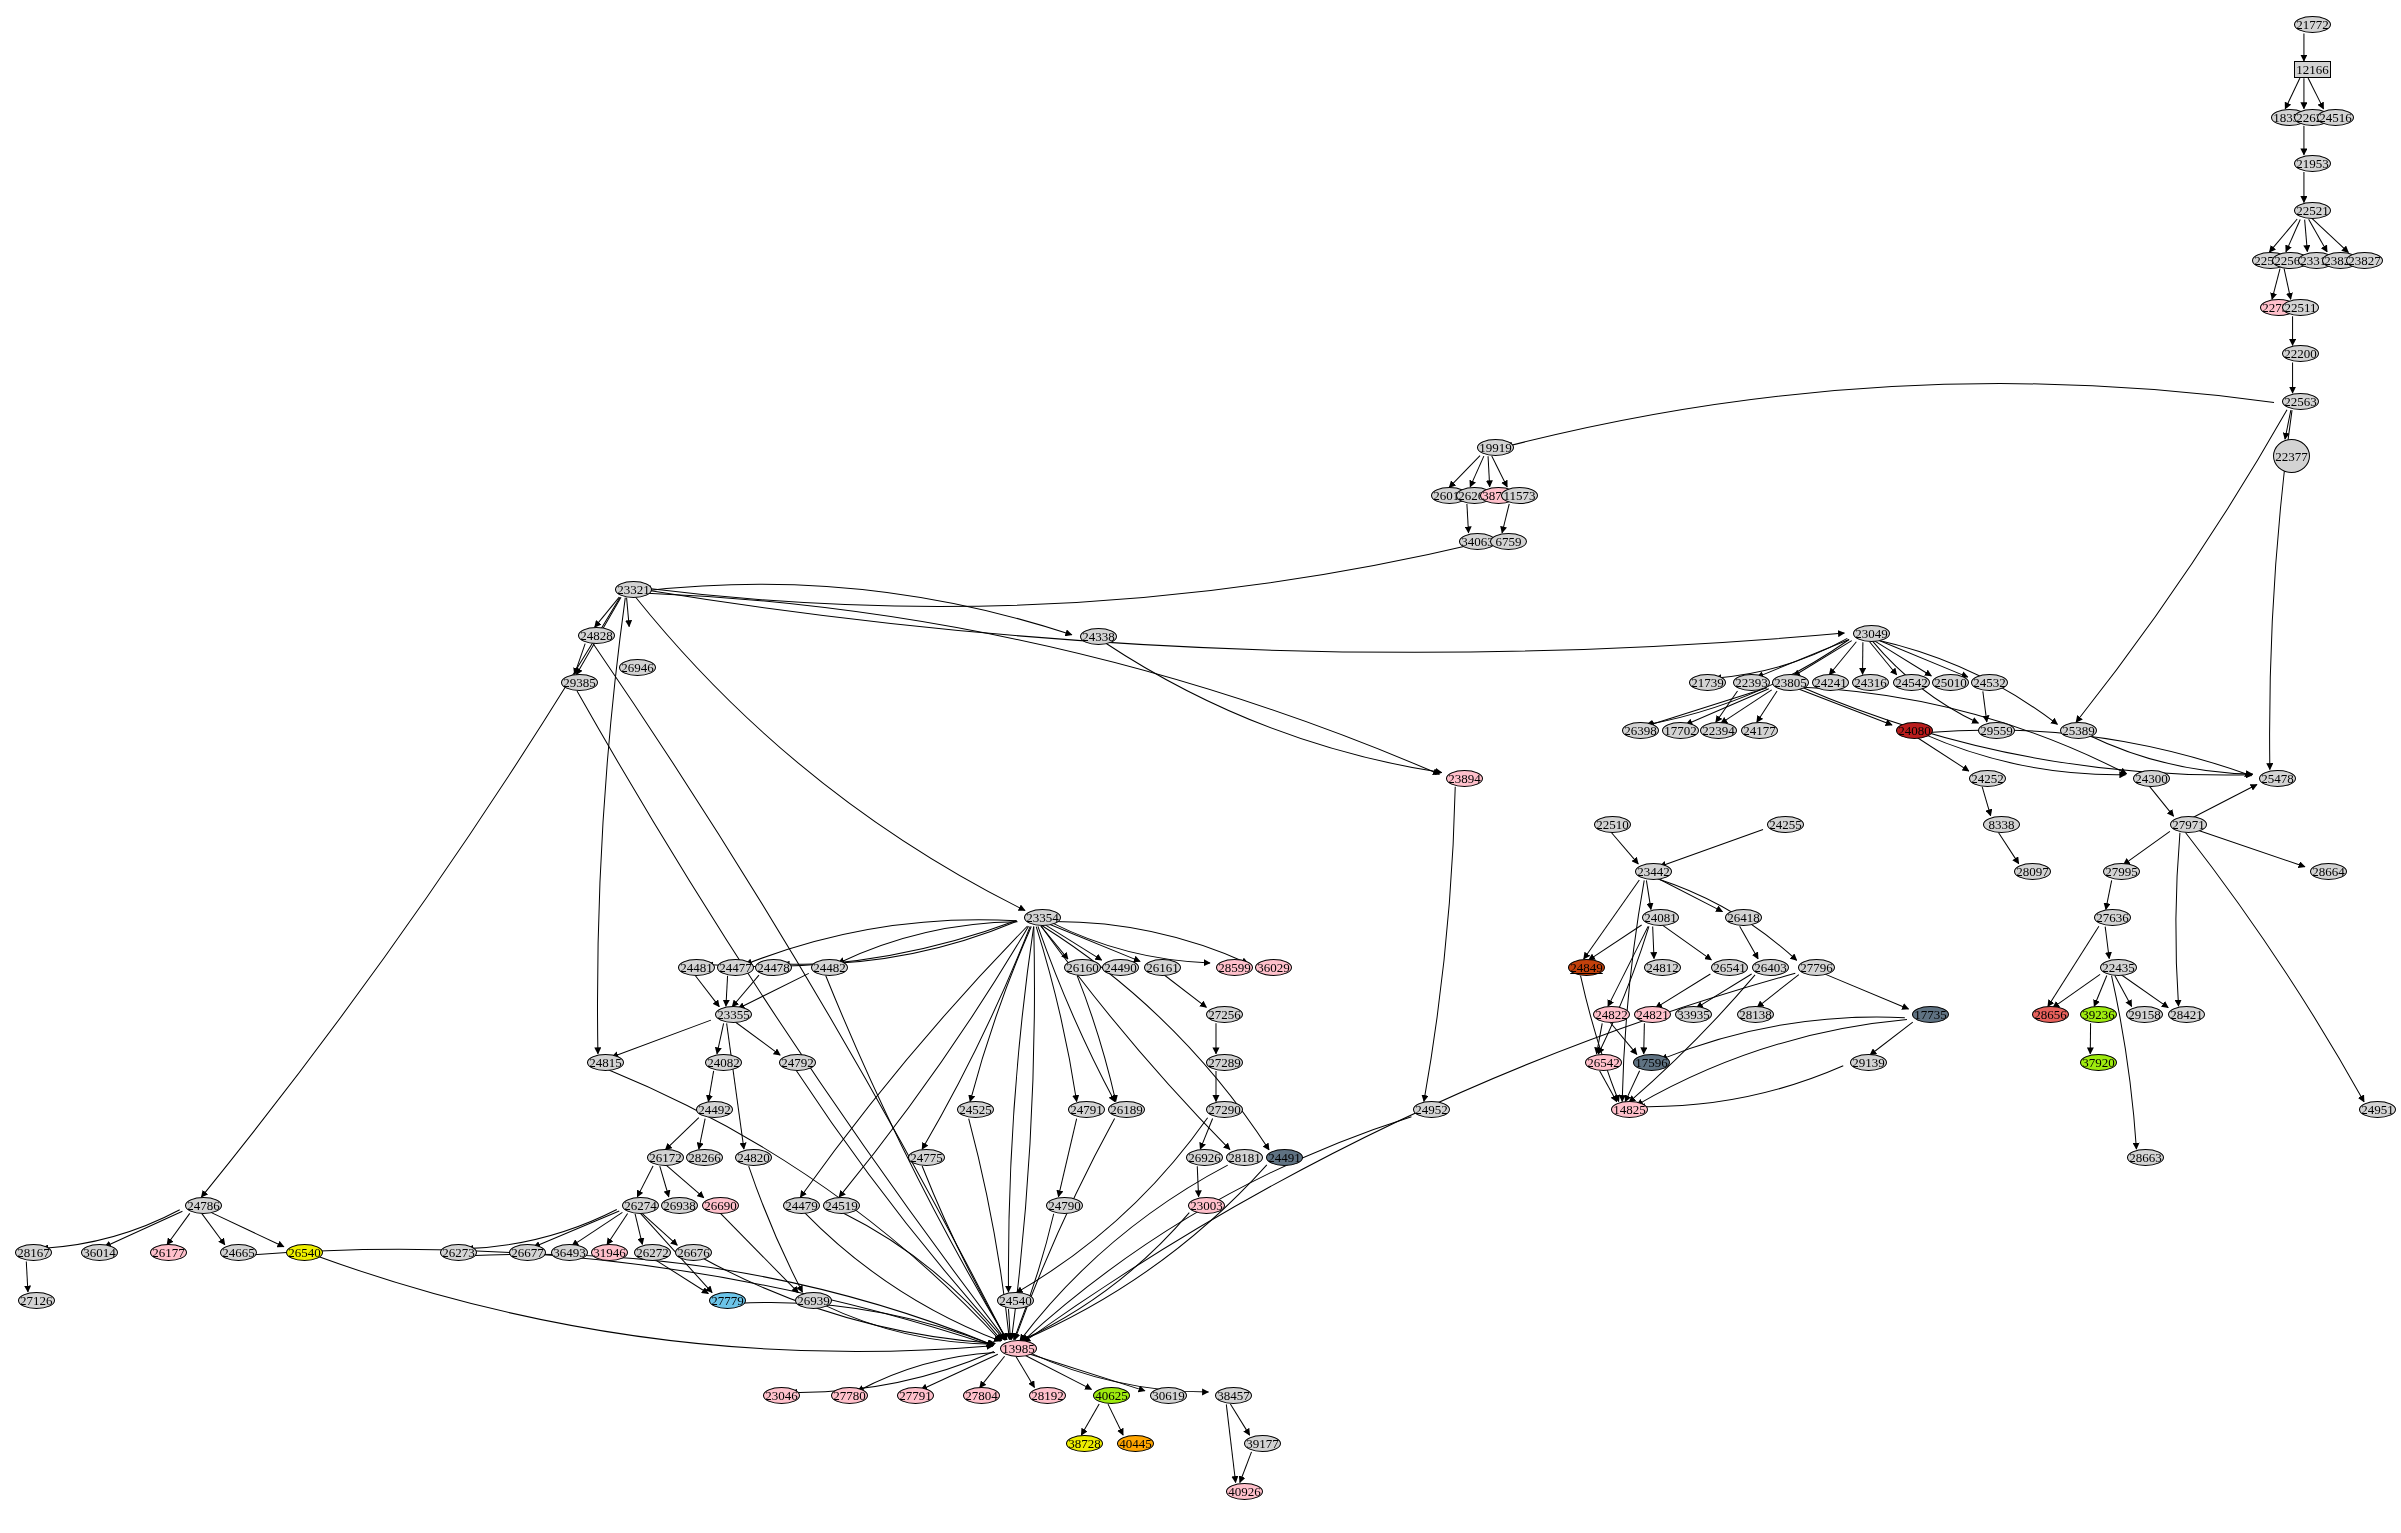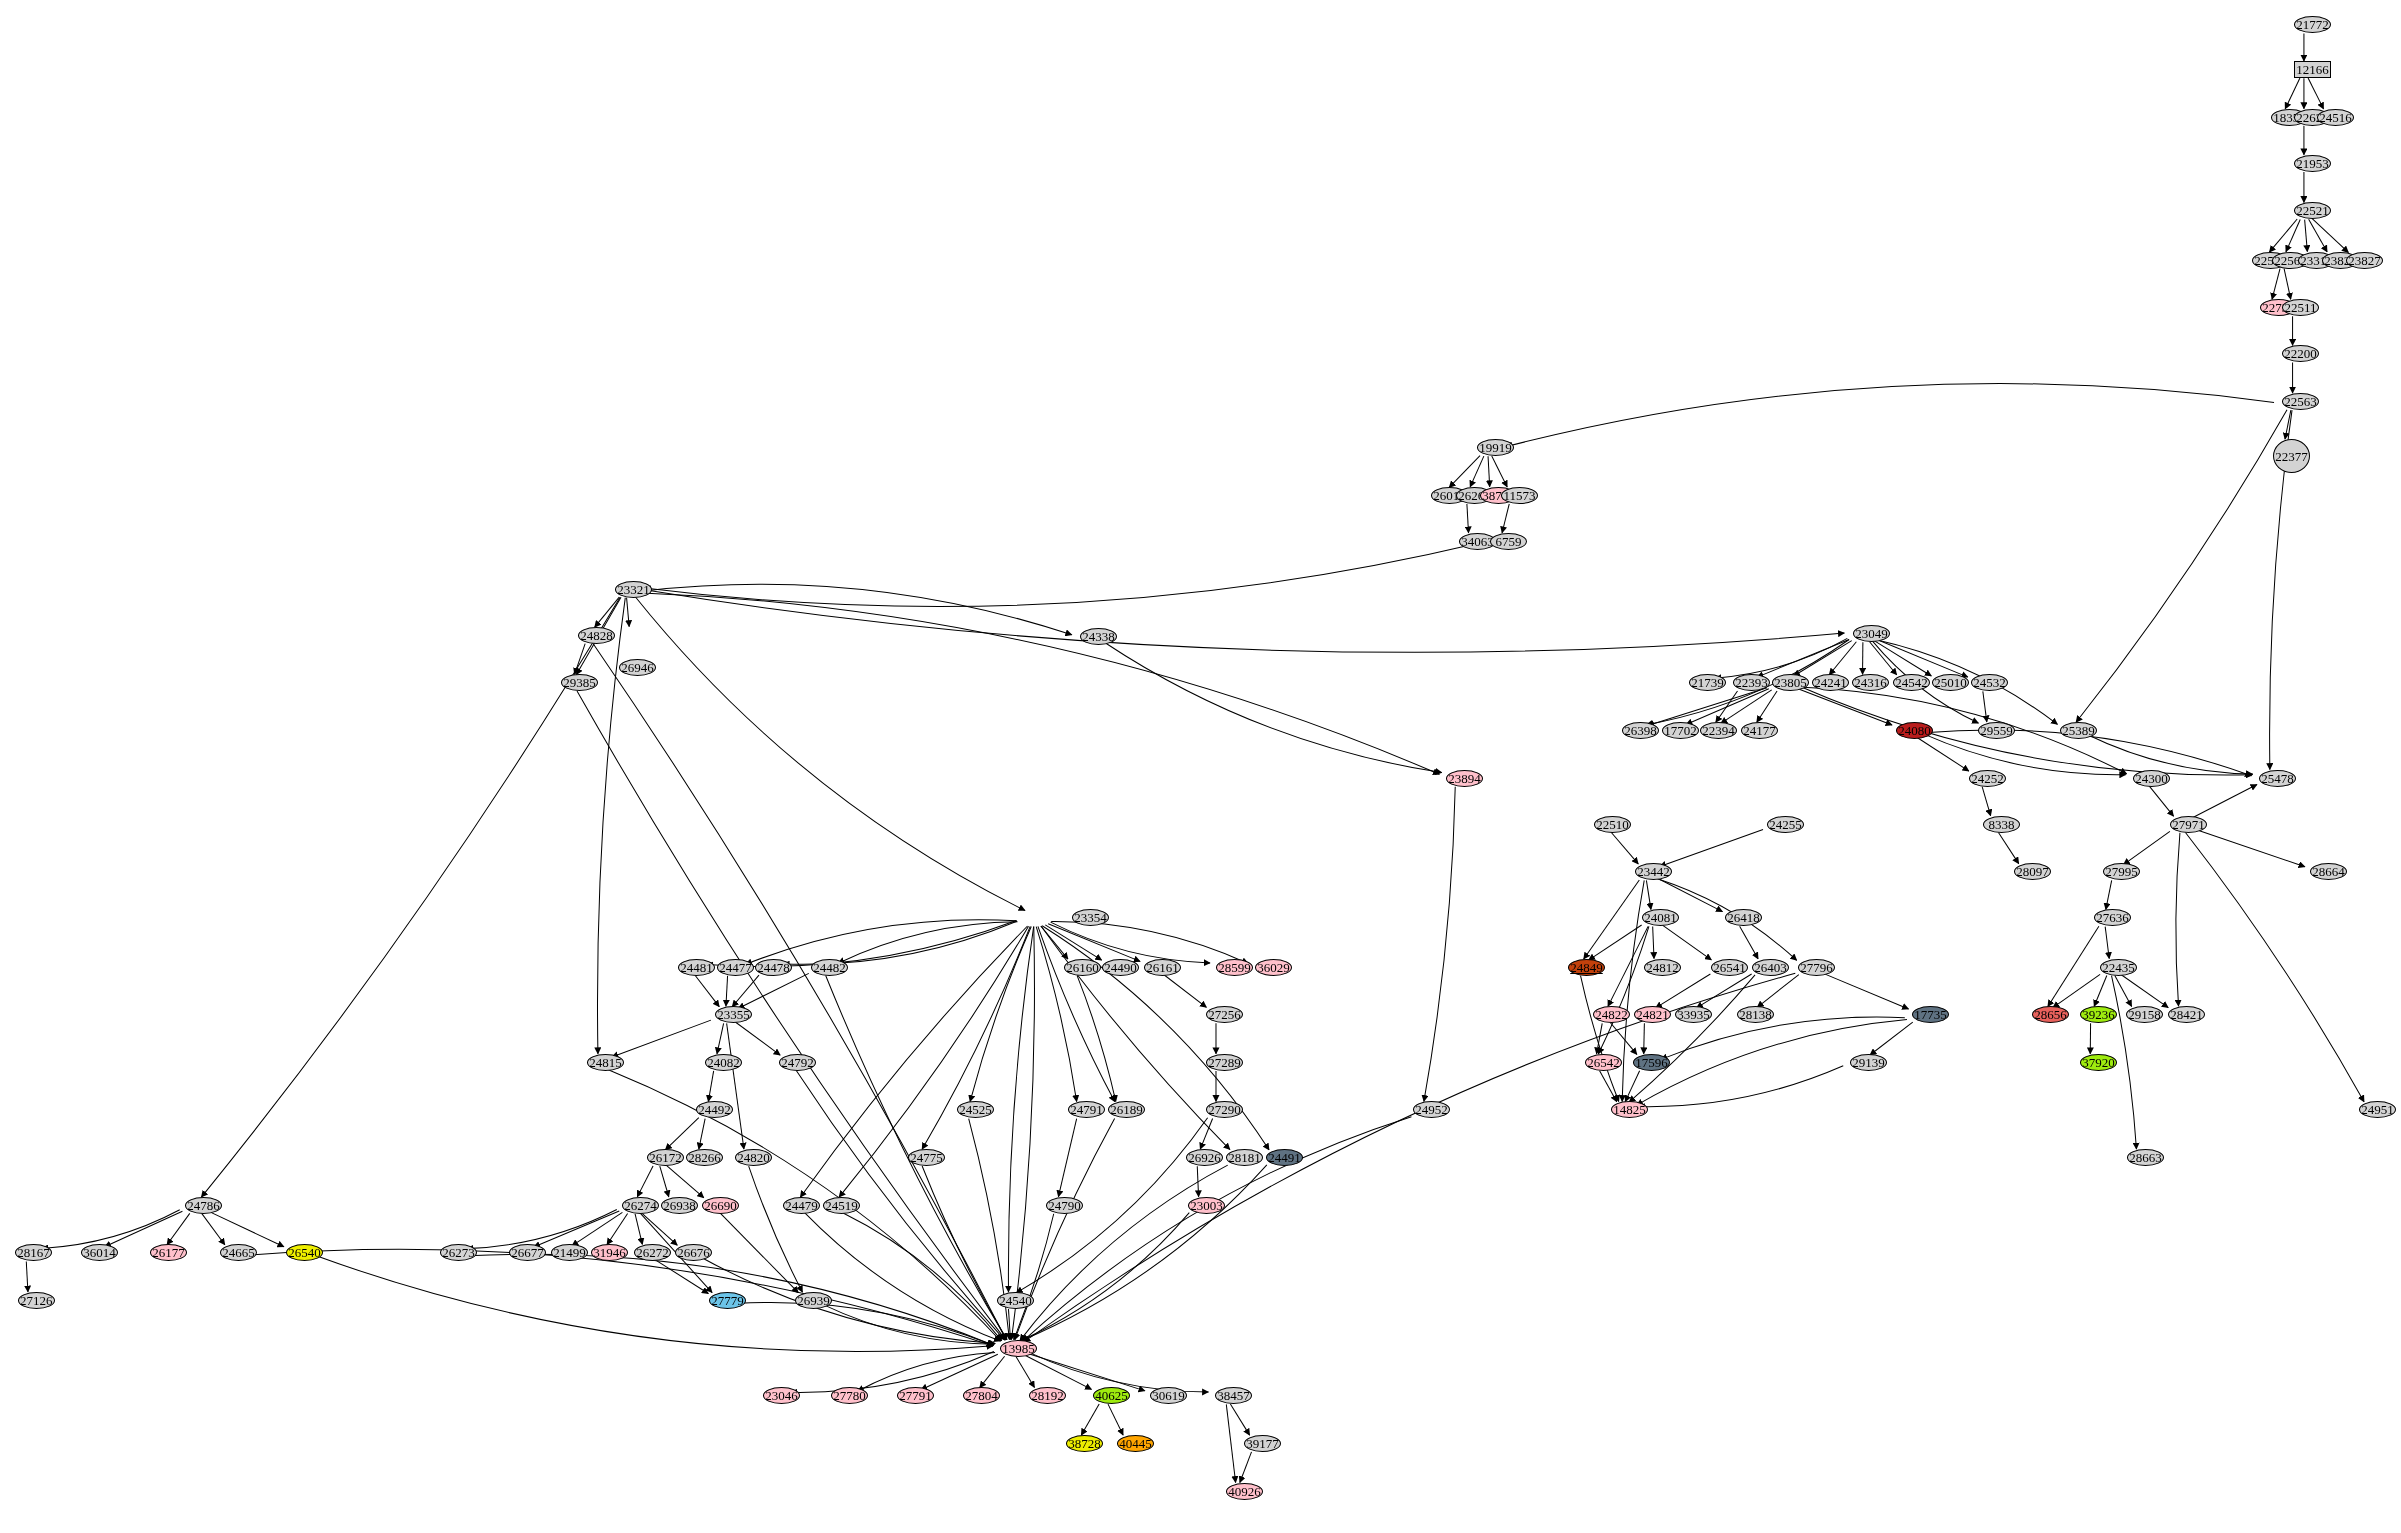--- a/index.html
+++ b/index.html
@@ -427,21 +427,21 @@
       </div>
       <div class="gnode" style="left: 1627px; top: 863px; width: 37px; height: 17px; background: rgb(211, 211, 211);">
         <span class="lbl">23442</span>
       </div>
       <div class="gnode" style="left: 2095px; top: 863px; width: 37px; height: 17px; background: rgb(211, 211, 211);">
         <span class="lbl">27995</span>
       </div>
       <div class="gnode" style="left: 2302px; top: 863px; width: 37px; height: 17px; background: rgb(211, 211, 211);">
         <span class="lbl">28664</span>
       </div>
-      <div class="gnode" style="left: 1016px; top: 909px; width: 37px; height: 17px; background: rgb(211, 211, 211); margin-left: 48px;">
+      <div class="gnode" style="left: 1016px; top: 909px; width: 37px; height: 17px; background: rgb(211, 211, 211);">
         <span class="lbl">23354</span>
       </div>
       <div class="gnode" style="left: 1634px; top: 909px; width: 37px; height: 17px; background: rgb(211, 211, 211);">
         <span class="lbl">24081</span>
       </div>
       <div class="gnode" style="left: 1717px; top: 909px; width: 37px; height: 17px; background: rgb(211, 211, 211);">
         <span class="lbl">26418</span>
       </div>
       <div class="gnode" style="left: 2086px; top: 909px; width: 37px; height: 17px; background: rgb(211, 211, 211);">
         <span class="lbl">27636</span>
@@ -617,21 +617,21 @@
       <div class="gnode" style="left: 1180px; top: 1197px; width: 37px; height: 17px; background: rgb(255, 192, 203);">
         <span class="lbl">23003</span>
       </div>
       <div class="gnode" style="left: 432px; top: 1244px; width: 37px; height: 17px; background: rgb(211, 211, 211);">
         <span class="lbl">26273</span>
       </div>
       <div class="gnode" style="left: 501px; top: 1244px; width: 37px; height: 17px; background: rgb(211, 211, 211);">
         <span class="lbl">26677</span>
       </div>
       <div class="gnode" style="left: 543px; top: 1244px; width: 37px; height: 17px; background: rgb(211, 211, 211);">
-        <span class="lbl">21499</span>
+        <span class="lbl">36493</span>
       </div>
       <div class="gnode" style="left: 583px; top: 1244px; width: 37px; height: 17px; background: rgb(255, 192, 203);">
         <span class="lbl">31946</span>
       </div>
       <div class="gnode" style="left: 626px; top: 1244px; width: 37px; height: 17px; background: rgb(211, 211, 211);">
         <span class="lbl">26272</span>
       </div>
       <div class="gnode" style="left: 667px; top: 1244px; width: 37px; height: 17px; background: rgb(211, 211, 211);">
         <span class="lbl">26676</span>
       </div>

